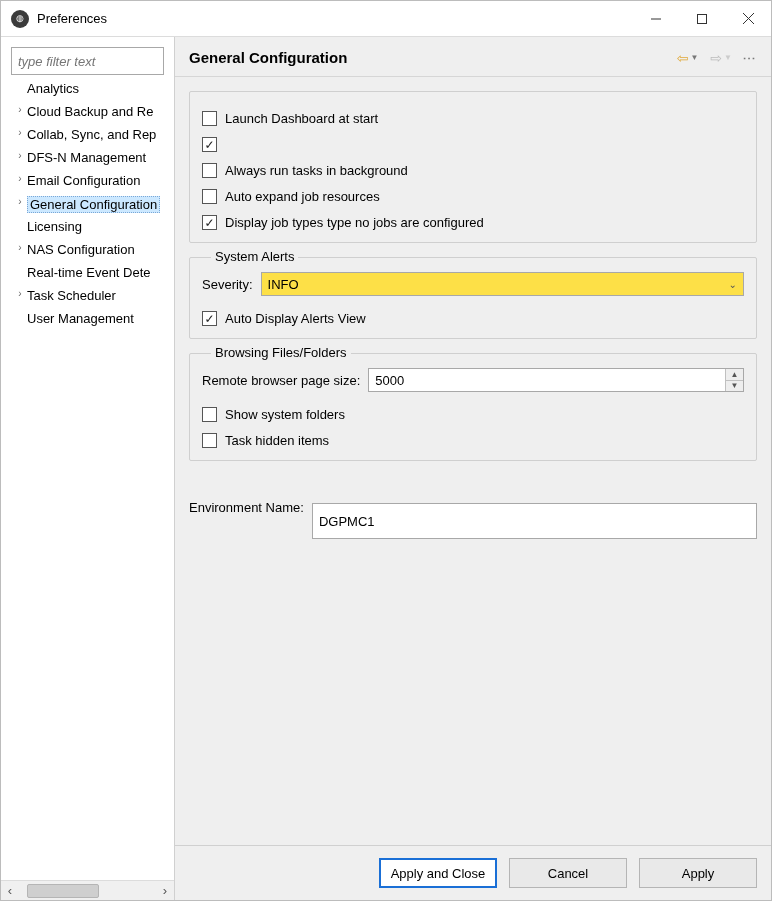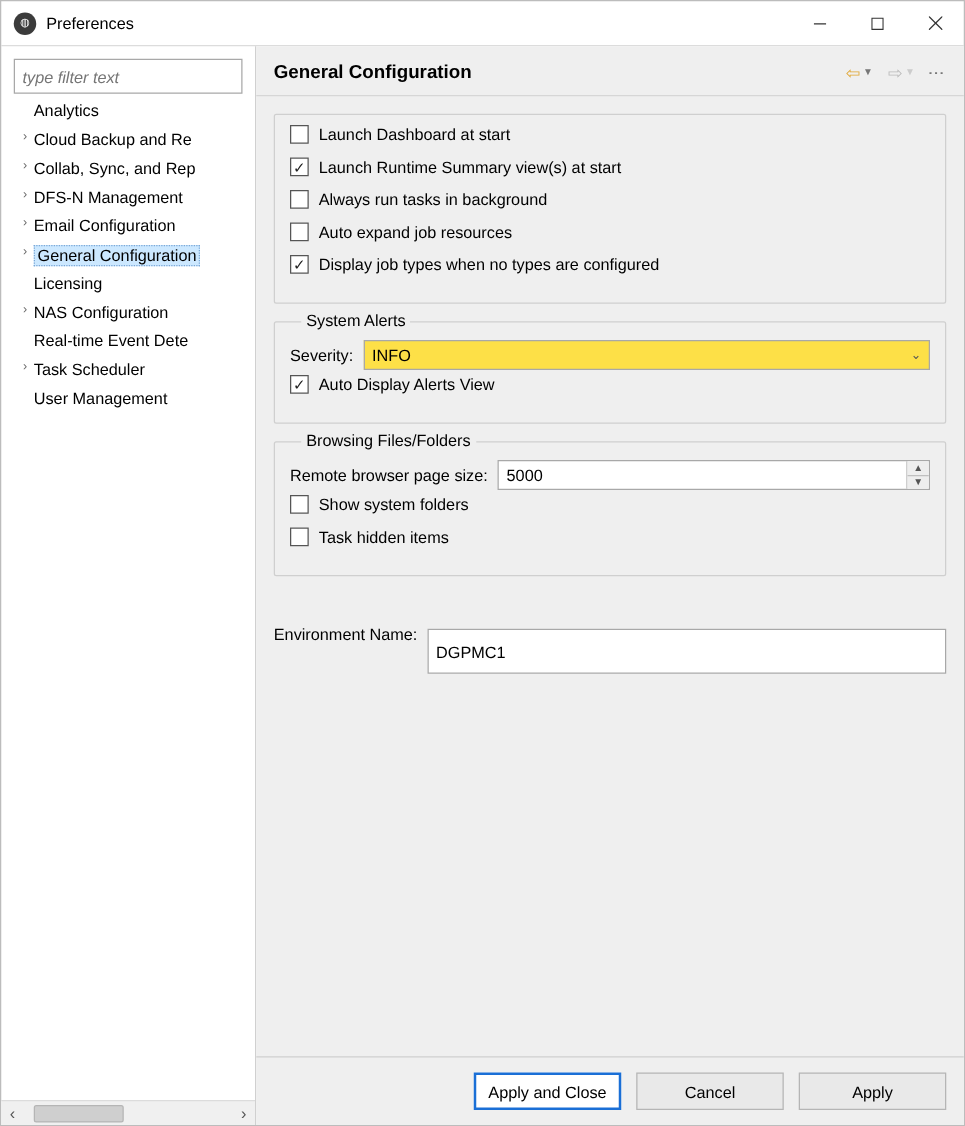--- a/index.html
+++ b/index.html
@@ -46,21 +46,21 @@
     display:flex;align-items:center;justify-content:center;
     color:#333;
   }
   .winbtn svg { display:block; }
 
   .client {
     flex:1; display:flex;
     min-height:0;
   }
   .sidebar {
-    width: 204px;
+    width: 174px;
     display:flex;flex-direction:column;
     border-right:1px solid #d0d0d0;
     min-height:0;
   }
   .filterbox-wrap {
     padding:10px 10px 6px 10px;
   }
   .filterbox {
     width:100%;
     height:28px;
@@ -156,21 +156,21 @@
     background:#efefef;
   }
   .group-label {
     position:absolute;
     top:-9px;left:21px;
     background:#efefef;
     padding:0 4px;
     font-size:13px;
   }
   .checkrow {
-    display:flex;align-items:flex-start;
+    display:flex;align-items:flex-end;
     gap:8px;
     height:26px;
   }
   .chk {
     width:15px;height:15px;
     border:1px solid #555;
     background:#fff;
     display:flex;align-items:center;justify-content:center;
     flex:0 0 auto;
   }
@@ -339,33 +339,32 @@
 
       <div class="mainbody">
 
         <div class="group" style="padding-top:8px;">
           <div class="checkrow">
             <div class="chk" id="c1"></div>
             <span>Launch Dashboard at start</span>
           </div>
           <div class="checkrow">
             <div class="chk checked" id="c2"></div>
-            <span>Launch Runtime Summary view(s) at start</span>
           </div>
           <div class="checkrow">
             <div class="chk" id="c3"></div>
             <span>Always run tasks in background</span>
           </div>
           <div class="checkrow">
             <div class="chk" id="c4"></div>
             <span>Auto expand job resources</span>
           </div>
           <div class="checkrow">
             <div class="chk checked" id="c5"></div>
-            <span>Display job types when no types are configured</span>
+            <span>Display job types type no jobs are configured</span>
           </div>
         </div>
 
         <div class="group">
           <span class="group-label">System Alerts</span>
           <div class="formrow">
             <span>Severity:</span>
             <div class="select">
               <span>INFO</span>
               <span class="caret">⌄</span>

